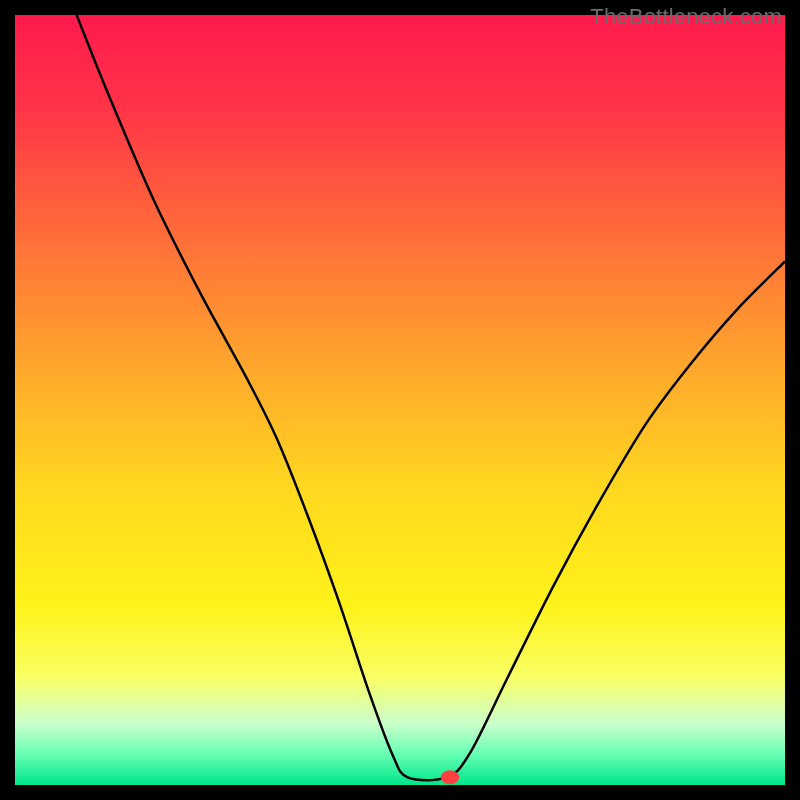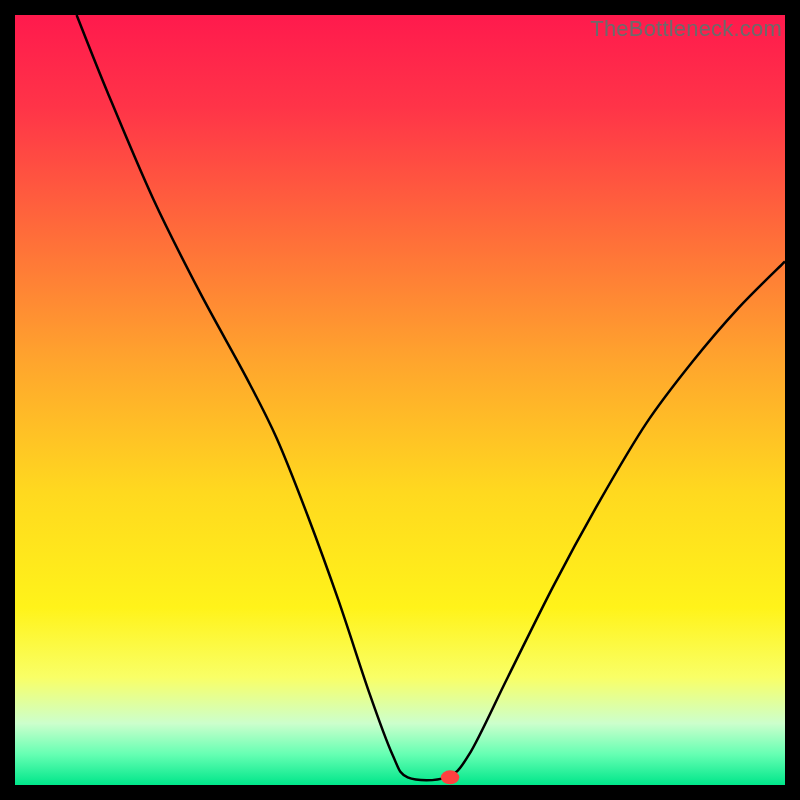--- a/index.html
+++ b/index.html
@@ -21,21 +21,21 @@
   }
   .plot {
     position: absolute;
     left: 0;
     top: 0;
     width: 770px;
     height: 770px;
   }
   .watermark {
     position: absolute;
-    top: 16px;
+    top: 4px;
     right: 18px;
     color: #6b6b6b;
     font-size: 22px;
     font-weight: 500;
     letter-spacing: 0.2px;
     user-select: none;
   }
 </style>
 </head>
 <body>

